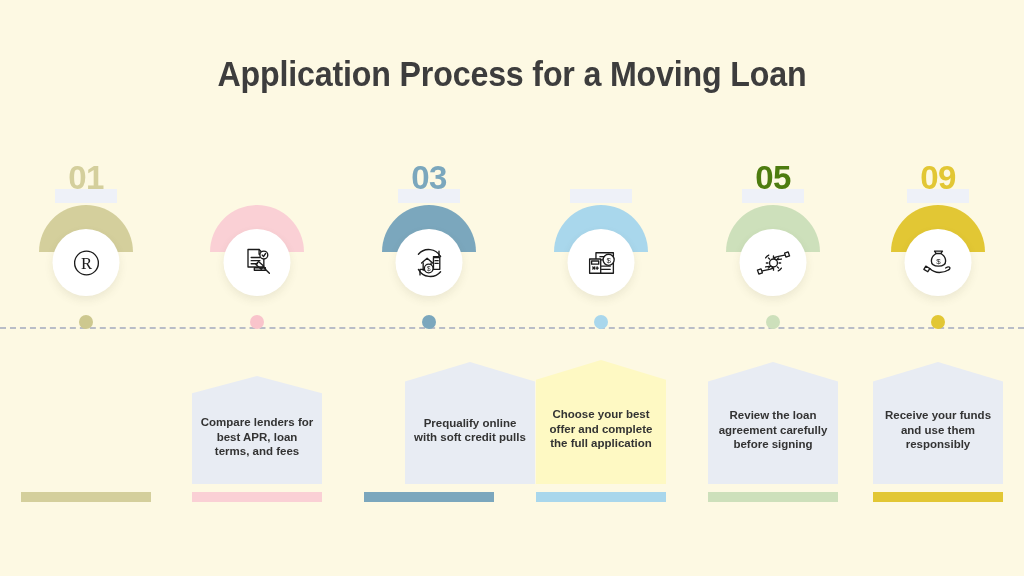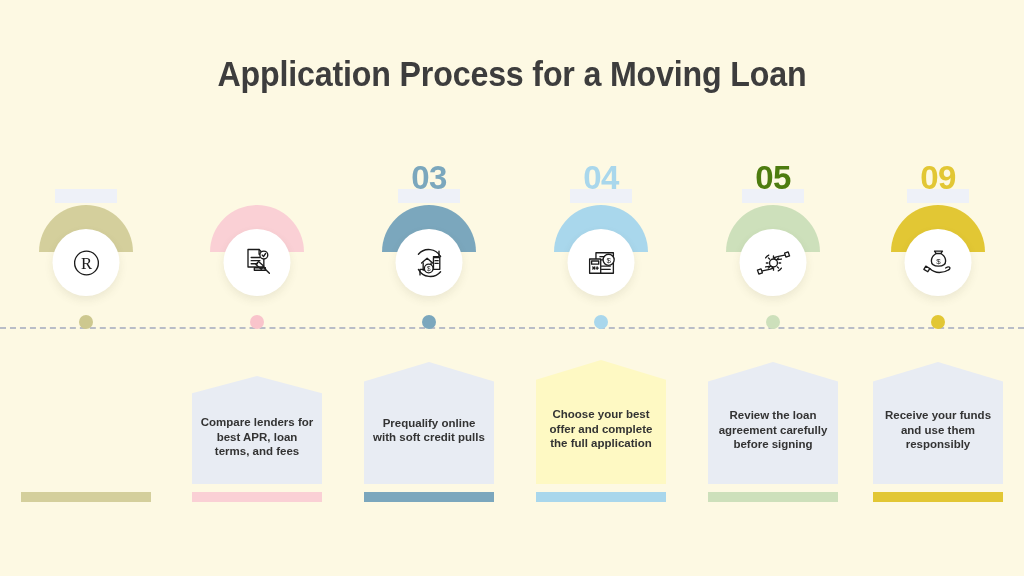--- a/index.html
+++ b/index.html
@@ -168,20 +168,21 @@
 
 <div id="infographic">
 
   <h1 id="page-title" style="color: rgb(61, 61, 61);">Application Process for a Moving Loan</h1>
 
   <div id="timeline-line" style="border-top-color: rgb(185, 189, 199);"></div>
 
   <div class="step" style="left:0px;">
     <div class="step-number-wrap">
       <div class="number-highlight" style="background: rgb(238, 241, 248);"></div>
+      <div class="step-number" style="color: rgb(212, 207, 156);">01</div>
     </div>
     <div class="arc-wrap">
       <div class="arc" style="background: rgb(212, 207, 156);"></div>
     </div>
     <div class="icon-circle">
       <span>
         <svg width="38" height="38" viewBox="0 0 48 48" fill="none" stroke="#1b1b1b" stroke-width="1.7">
           <circle cx="24" cy="24" r="15"></circle>
           <text x="24" y="31" font-family="Liberation Serif, serif" font-size="21" fill="#1b1b1b" stroke="none" text-anchor="middle">R</text>
         </svg>
@@ -237,30 +238,29 @@
           <path d="M16 24v9h10v-9"></path>
           <rect x="29" y="17" width="8" height="15"></rect>
           <line x1="31" y1="21" x2="35" y2="21"></line>
           <line x1="31" y1="24.5" x2="35" y2="24.5"></line>
           <circle cx="23" cy="31" r="5.5" fill="#fff"></circle>
           <text x="23" y="34.4" font-family="Liberation Sans, sans-serif" font-size="8" fill="#1b1b1b" stroke="none" text-anchor="middle">$</text>
         </svg>
       </span>
     </div>
     <div class="dot" style="background: rgb(123, 167, 189);"></div>
-    <div class="card" style="top: 362px; height: 122px; background: rgb(232, 236, 243);">
+    <div class="card" style="top: 362px; height: 122px; background: rgb(232, 236, 243); margin-left: 41px;">
       <div class="card-text">Prequalify online with soft credit pulls</div>
     </div>
     <div class="card-bar" style="background: rgb(123, 167, 189);"></div>
   </div>
 
   <div class="step" style="left:515px;">
     <div class="step-number-wrap">
       <div class="number-highlight" style="background: rgb(238, 241, 248);"></div>
-      <div class="step-number" style="color: rgb(169, 215, 236);">04</div>
     </div>
     <div class="arc-wrap">
       <div class="arc" style="background: rgb(169, 215, 236);"></div>
     </div>
     <div class="icon-circle">
       <span>
         <svg width="38" height="38" viewBox="0 0 48 48" fill="none" stroke="#1b1b1b" stroke-width="1.7" stroke-linecap="round" stroke-linejoin="round">
           <rect x="17" y="11" width="22" height="26"></rect>
           <line x1="22" y1="16" x2="33" y2="16"></line>
           <line x1="22" y1="20" x2="30" y2="20"></line>

